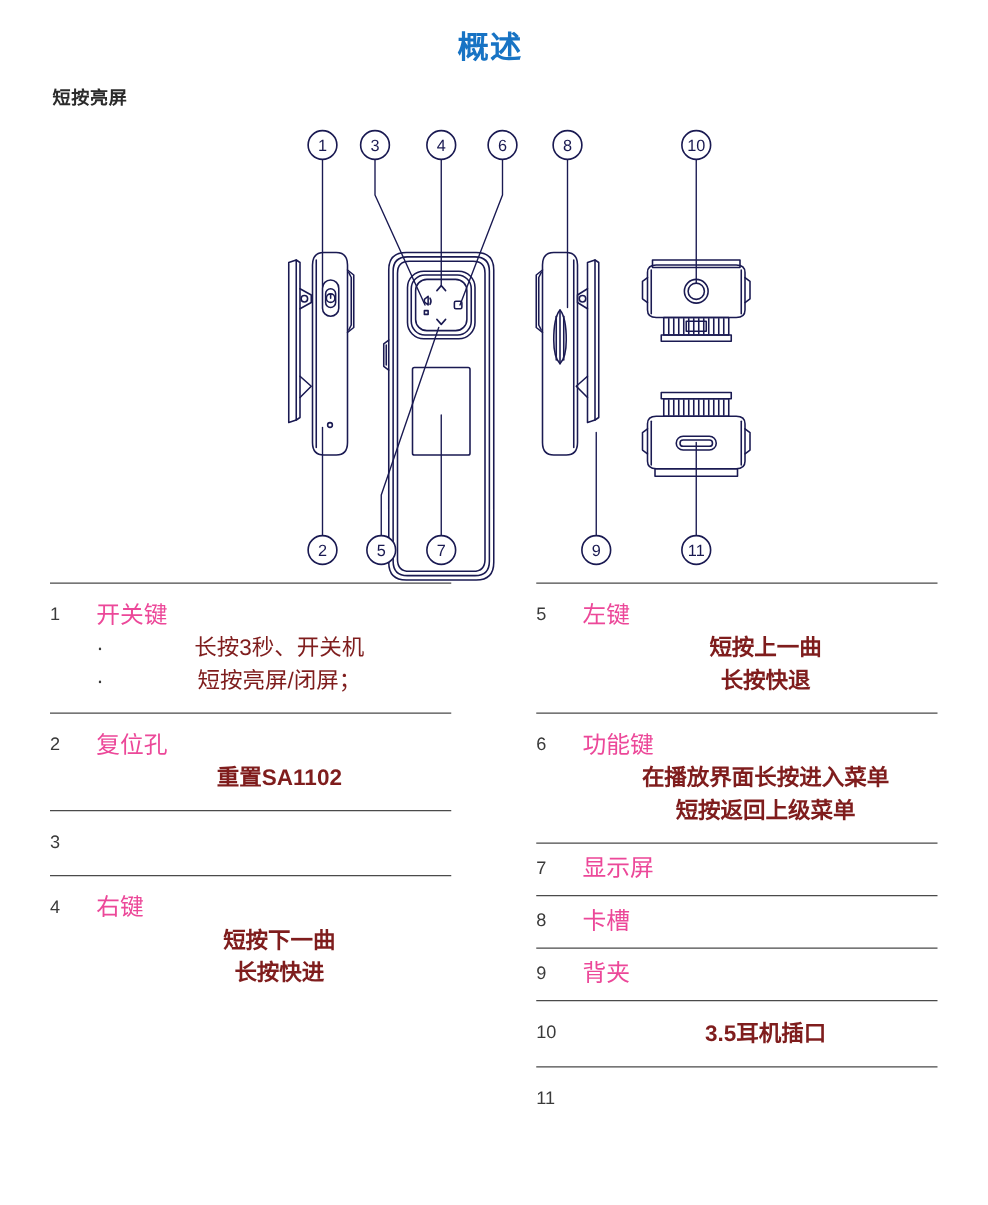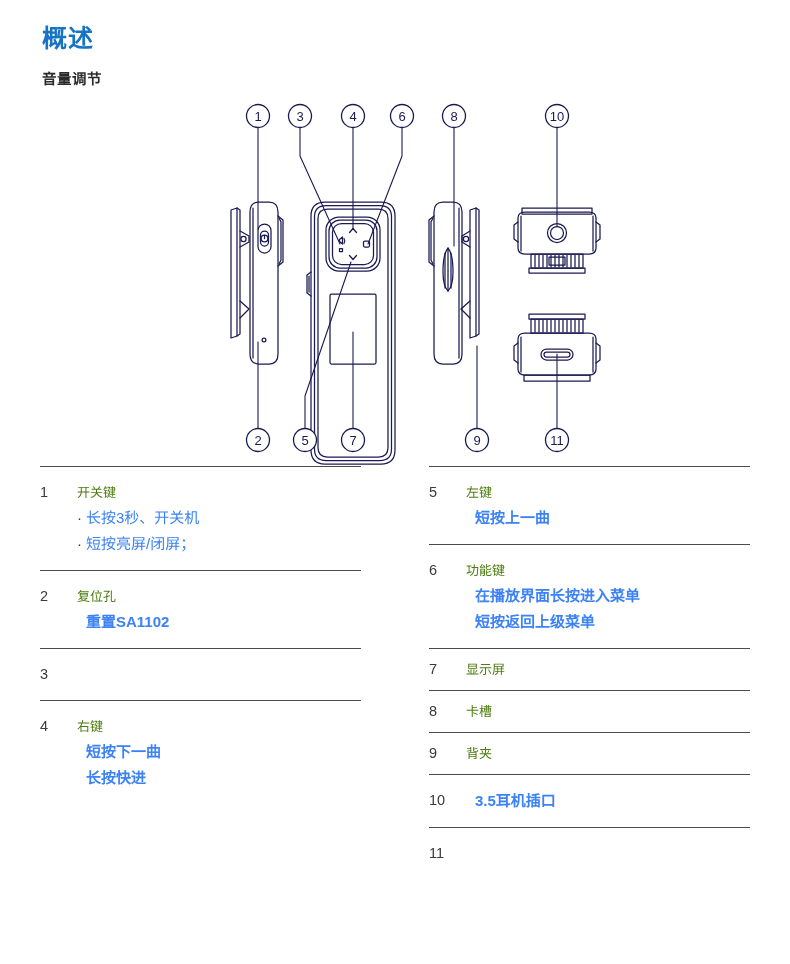--- a/index.html
+++ b/index.html
@@ -31,20 +31,21 @@
     top: 22px;
     width: 700px;
   }
   .page-title {
     font-size: 25px;
     line-height: 32px;
     font-weight: 700;
     color: #1773c4;
     margin: 0;
     letter-spacing: 1px;
+    text-align: center;
   }
   .page-subtitle {
     font-size: 14.5px;
     line-height: 20px;
     font-weight: 700;
     color: #2b2b2b;
     margin: 15px 0 0 0;
     letter-spacing: .5px;
   }
 
@@ -91,29 +92,30 @@
     font-size: 14.5px;
     line-height: 25px;
     color: #3a3a3a;
     font-family: "Liberation Sans", "DejaVu Sans", sans-serif;
   }
   .row-body {
     flex: 1 1 auto;
     min-width: 0;
   }
   .row-title {
-    font-size: 13px;
+    font-size: 19px;
     line-height: 25px;
-    color: #4d7c0f;
+    color: #ec4899;
     white-space: nowrap;
   }
   .row-line {
-    font-size: 15px;
+    font-size: 18px;
     line-height: 26px;
-    color: #3b82f6;
+    color: #7f1d1d;
+    text-align: center;
   }
   .row-line.bulleted {
     position: relative;
     padding-left: 9px;
   }
   .row-line.bulleted::before {
     content: "·";
     position: absolute;
     left: 0;
     top: 0;
@@ -124,21 +126,21 @@
     font-weight: bold;
   }
 </style>
 </head>
 <body>
 
 <div class="page">
 
   <div class="heading-block">
     <h1 class="page-title">概述</h1>
-    <div class="page-subtitle">音量调节</div>
+    <div class="page-subtitle">短按亮屏</div>
   </div>
 
   <div class="diagram-wrap">
     <svg class="diagram-svg" viewBox="0 0 790 370" xmlns="http://www.w3.org/2000/svg">
       <g fill="none" stroke="#1a1a52" stroke-width="1.25" stroke-linejoin="round" stroke-linecap="round">
 
         <g>
 
           <path d="M231,114 L237,112 L237,240 L231,242 Z"></path>
           <path d="M237,112 L240,114 L240,238 L237,240"></path>
@@ -348,20 +350,21 @@
 
     </div>
 
     <div class="legend-col">
 
       <div class="legend-row">
         <div class="row-num">5</div>
         <div class="row-body">
           <div class="row-title">左键</div>
           <div class="row-line cont">短按上一曲</div>
+          <div class="row-line cont">长按快退</div>
         </div>
       </div>
 
       <div class="legend-row">
         <div class="row-num">6</div>
         <div class="row-body">
           <div class="row-title">功能键</div>
           <div class="row-line cont">在播放界面长按进入菜单</div>
           <div class="row-line cont">短按返回上级菜单</div>
         </div>

